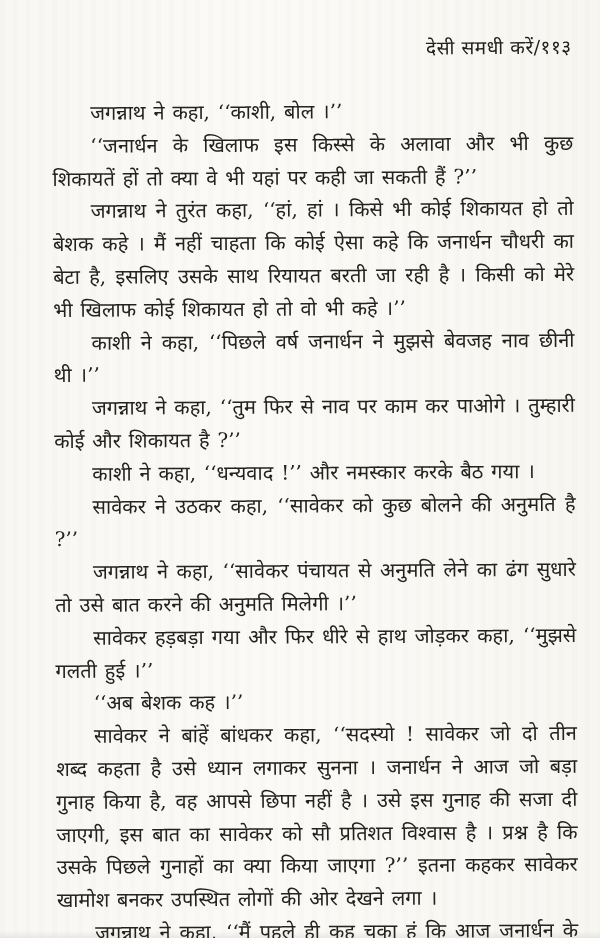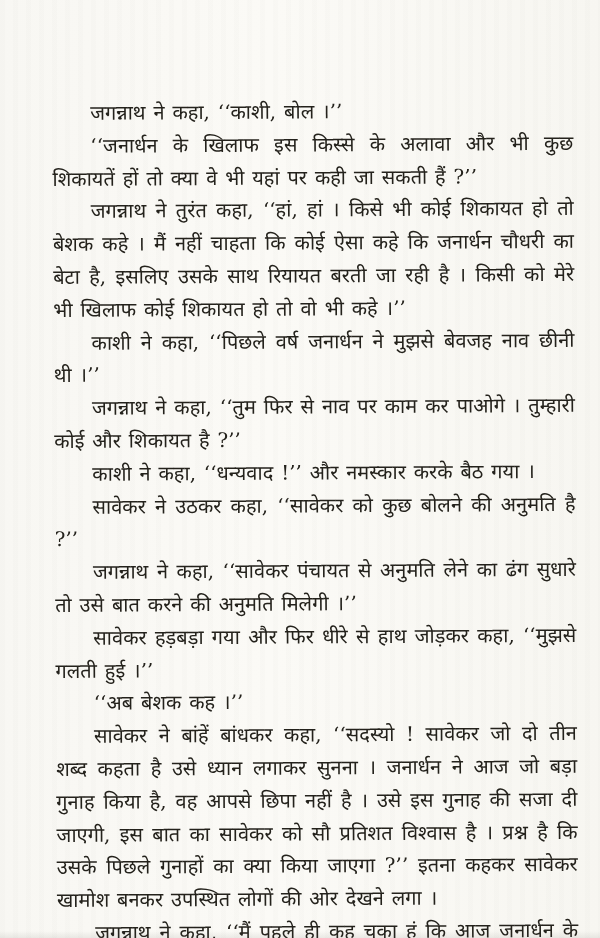--- a/index.html
+++ b/index.html
@@ -66,20 +66,23 @@
     text-align: justify;
     text-indent: 38px;
     word-spacing: 1.5px;
   }
 </style>
 </head>
 <body>
 
 <div class="page">
 
+  <div class="running-head">
+    <span>देसी समधी करें/११३</span>
+  </div>
 
   <div class="text-block">
 
       <p class="para">जगन्नाथ ने कहा, ‘‘काशी, बोल ।’’</p>
 
       <p class="para">‘‘जनार्धन के खिलाफ इस किस्से के अलावा और भी कुछ शिकायतें हों तो क्या वे भी यहां पर कही जा सकती हैं ?’’</p>
 
       <p class="para">जगन्नाथ ने तुरंत कहा, ‘‘हां, हां । किसे भी कोई शिकायत हो तो बेशक कहे । मैं नहीं चाहता कि कोई ऐसा कहे कि जनार्धन चौधरी का बेटा है, इसलिए उसके साथ रियायत बरती जा रही है । किसी को मेरे भी खिलाफ कोई शिकायत हो तो वो भी कहे ।’’</p>
 
       <p class="para">काशी ने कहा, ‘‘पिछले वर्ष जनार्धन ने मुझसे बेवजह नाव छीनी थी ।’’</p>

